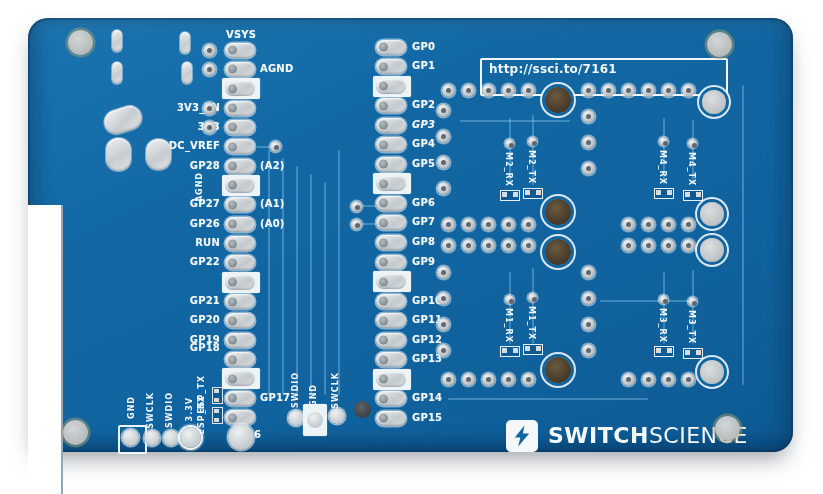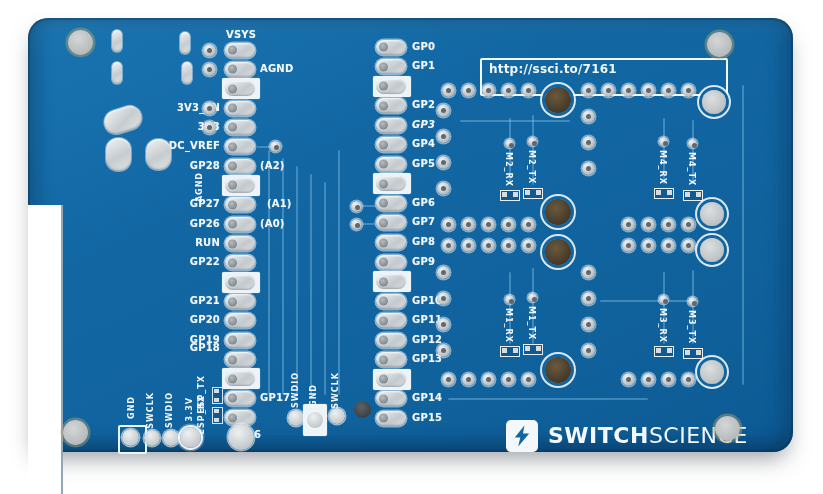--- a/index.html
+++ b/index.html
@@ -141,21 +141,21 @@
     <div class="silk" style="left: 260px; top: 159.6px;">(A2)</div>
     <div class="silkbox" style="left: 222px; top: 174.95px;"></div>
     <div class="pad" style="left: 225px; top: 177.95px;">
       <span class="phole"></span>
     </div>
     <div class="vlabel" style="left: 195px; top: 172.45px; font-size: 8px;">AGND</div>
     <div class="pad" style="left: 225px; top: 197.3px;">
       <span class="phole"></span>
     </div>
     <div class="silk right-align" style="left: 130px; top: 198.3px; width: 90px;">GP27</div>
-    <div class="silk" style="left: 267px; top: 198.3px;">(A1)</div>
+    <div class="silk" style="left: 260px; top: 198.3px;">(A1)</div>
     <div class="pad" style="left: 225px; top: 216.65px;">
       <span class="phole"></span>
     </div>
     <div class="silk right-align" style="left: 130px; top: 217.65px; width: 90px;">GP26</div>
     <div class="silk" style="left: 260px; top: 217.65px;">(A0)</div>
     <div class="pad" style="left: 225px; top: 236px;">
       <span class="phole"></span>
     </div>
     <div class="silk right-align" style="left: 130px; top: 237px; width: 90px;">RUN</div>
     <div class="pad" style="left: 225px; top: 255.35px;">

